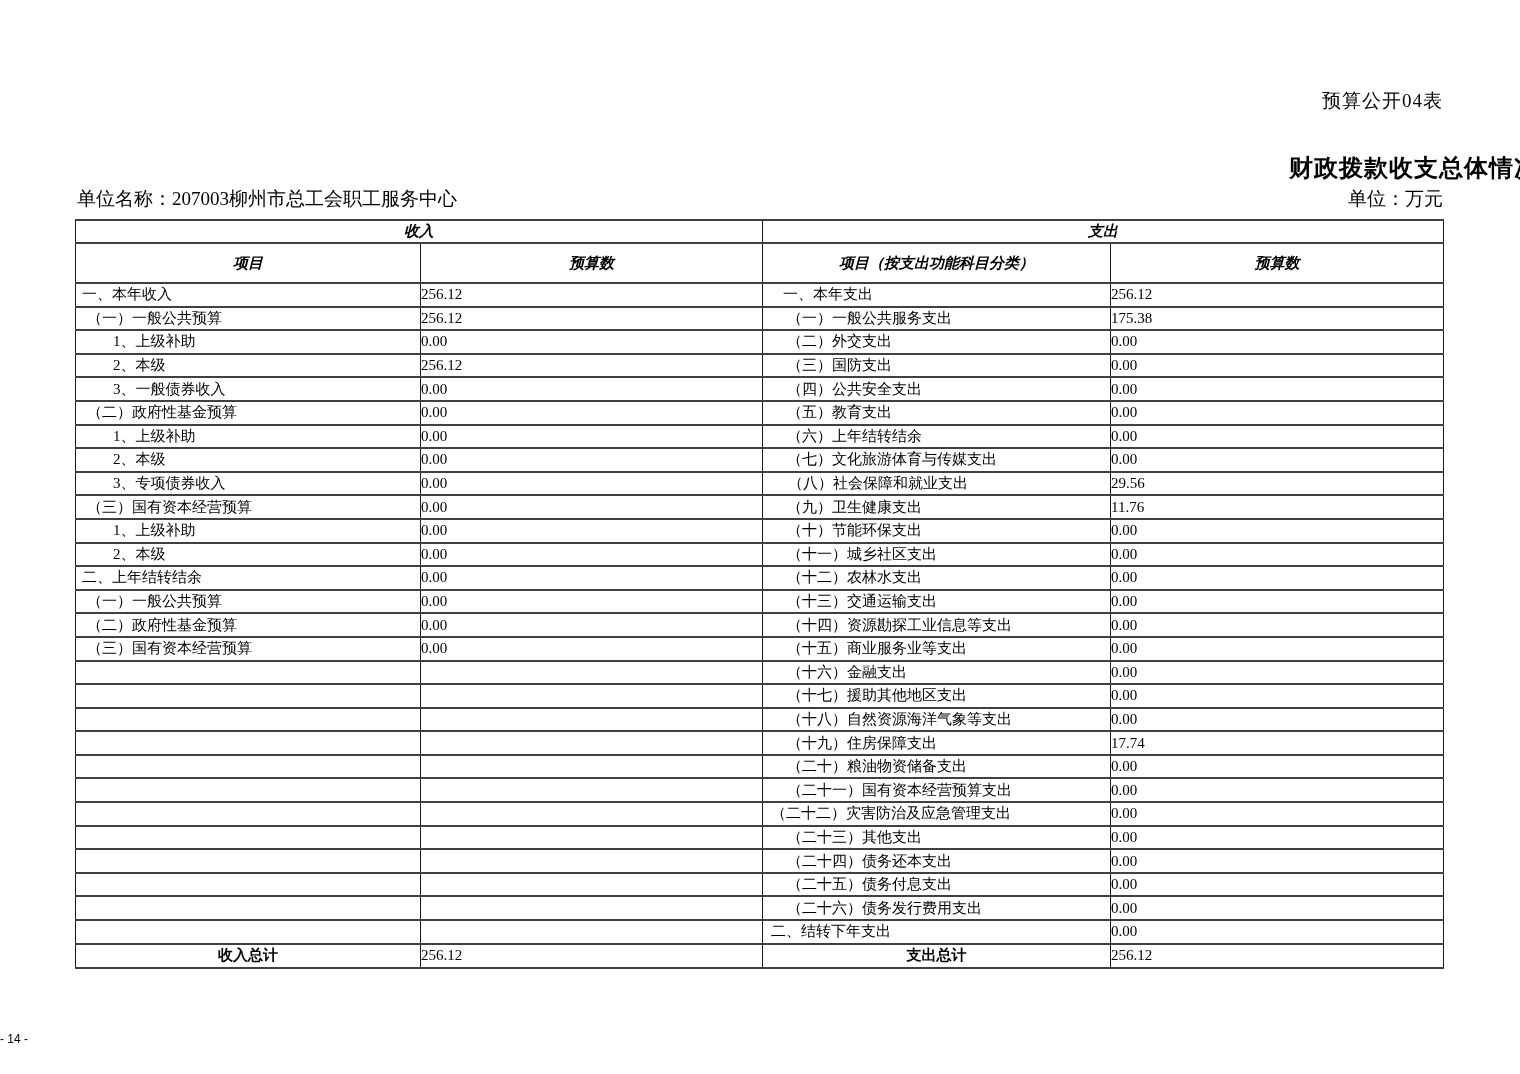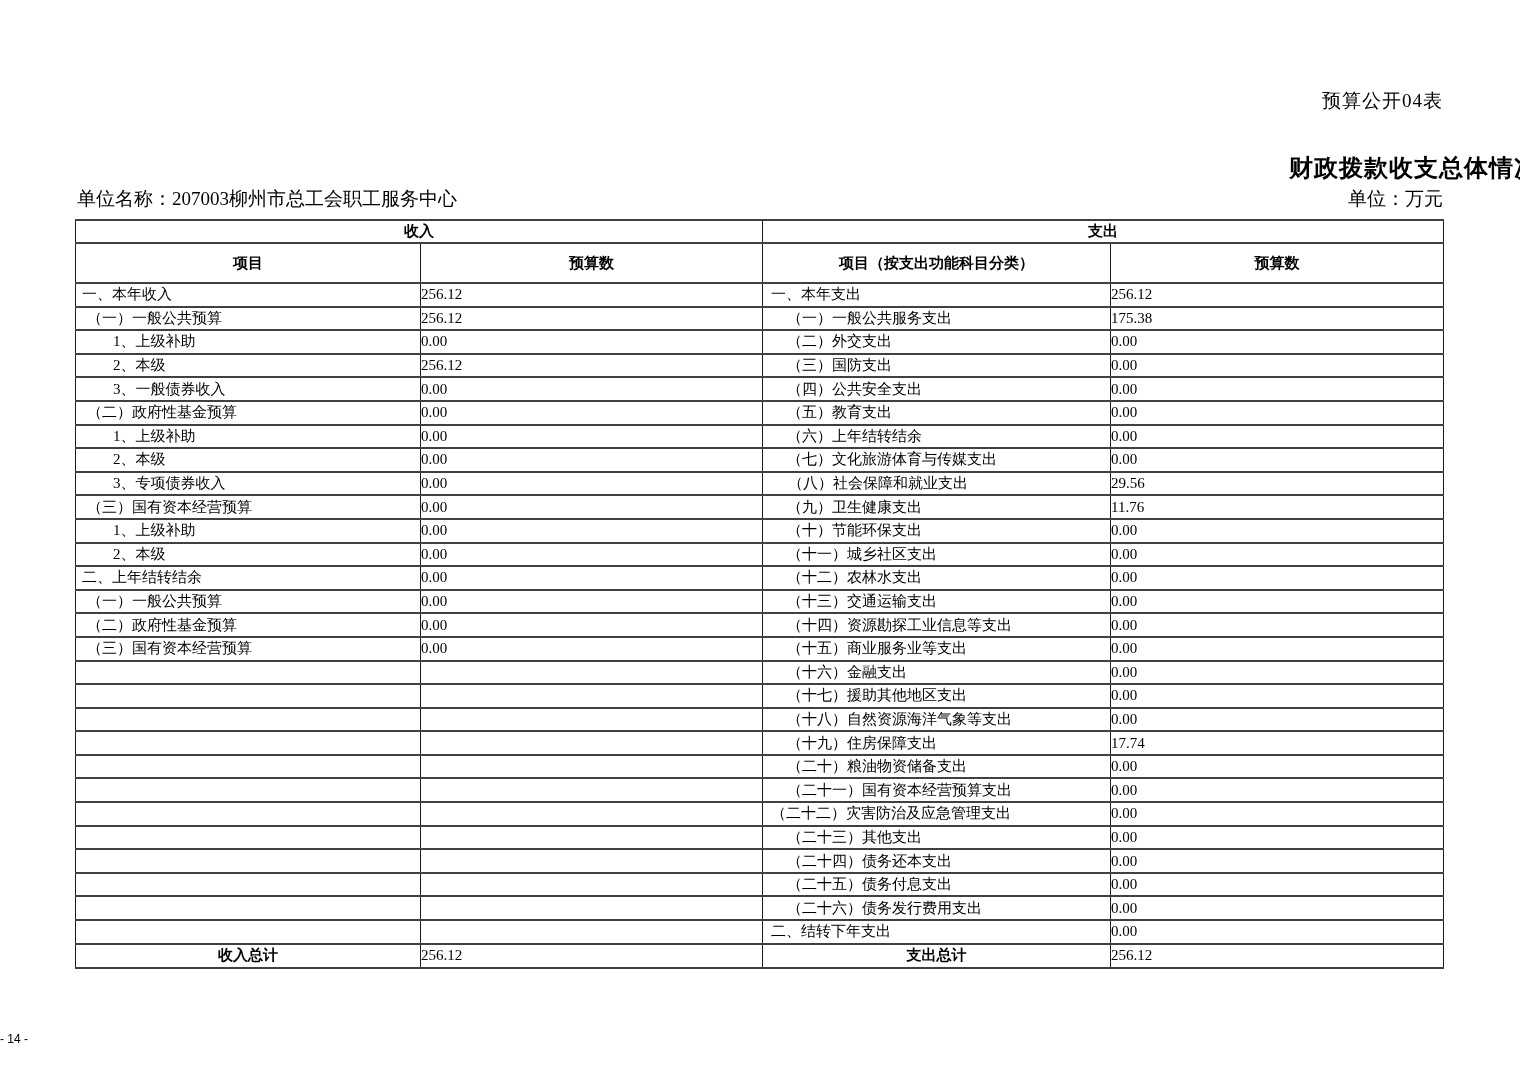--- a/index.html
+++ b/index.html
@@ -30,21 +30,21 @@
   .budget-table th,.budget-table td{
     border-left:1px solid #1c1c1c;
     border-right:1px solid #1c1c1c;
     border-top:2px solid #404040;
     border-bottom:2px solid #404040;
     padding:0;overflow:hidden;white-space:nowrap;
     vertical-align:middle;
   }
   .budget-table thead tr.section-row{height:23px;}
   .budget-table thead tr.cols-row{height:40px;}
-  .budget-table thead th{font-weight:bold;text-align:center;font-size:15px;}
+  .budget-table thead th{font-weight:bold;text-align:center;font-size:15px;font-style:italic;}
   .budget-table tbody tr{height:23.6px;}
   .cell-item{text-align:left;}
   .cell-value{text-align:left;padding-right:5px;}
   .totals-row{height:24px;}
   .totals-label{font-weight:bold;text-align:center;}
   .page-number{
     position:absolute;top:1032px;left:0;width:100%;
     font-size:12px;
     font-family:"Liberation Sans","DejaVu Sans",sans-serif;
   }
@@ -78,21 +78,21 @@
       <th>预算数</th>
       <th>项目（按支出功能科目分类）</th>
       <th>预算数</th>
     </tr>
   </thead>
   <tbody>
 
   <tr>
         <td class="cell-item" style="padding-left: 6px;">一、本年收入</td>
         <td class="cell-value">256.12</td>
-        <td class="cell-item" style="padding-left: 8px;">一、本年支出</td>
+        <td class="cell-item" style="padding-left: 20px;">一、本年支出</td>
         <td class="cell-value">256.12</td>
       </tr>
       <tr>
         <td class="cell-item" style="padding-left: 11px;">（一）一般公共预算</td>
         <td class="cell-value">256.12</td>
         <td class="cell-item" style="padding-left: 24px;">（一）一般公共服务支出</td>
         <td class="cell-value">175.38</td>
       </tr>
       <tr>
         <td class="cell-item" style="padding-left: 37px;">1、上级补助</td>

